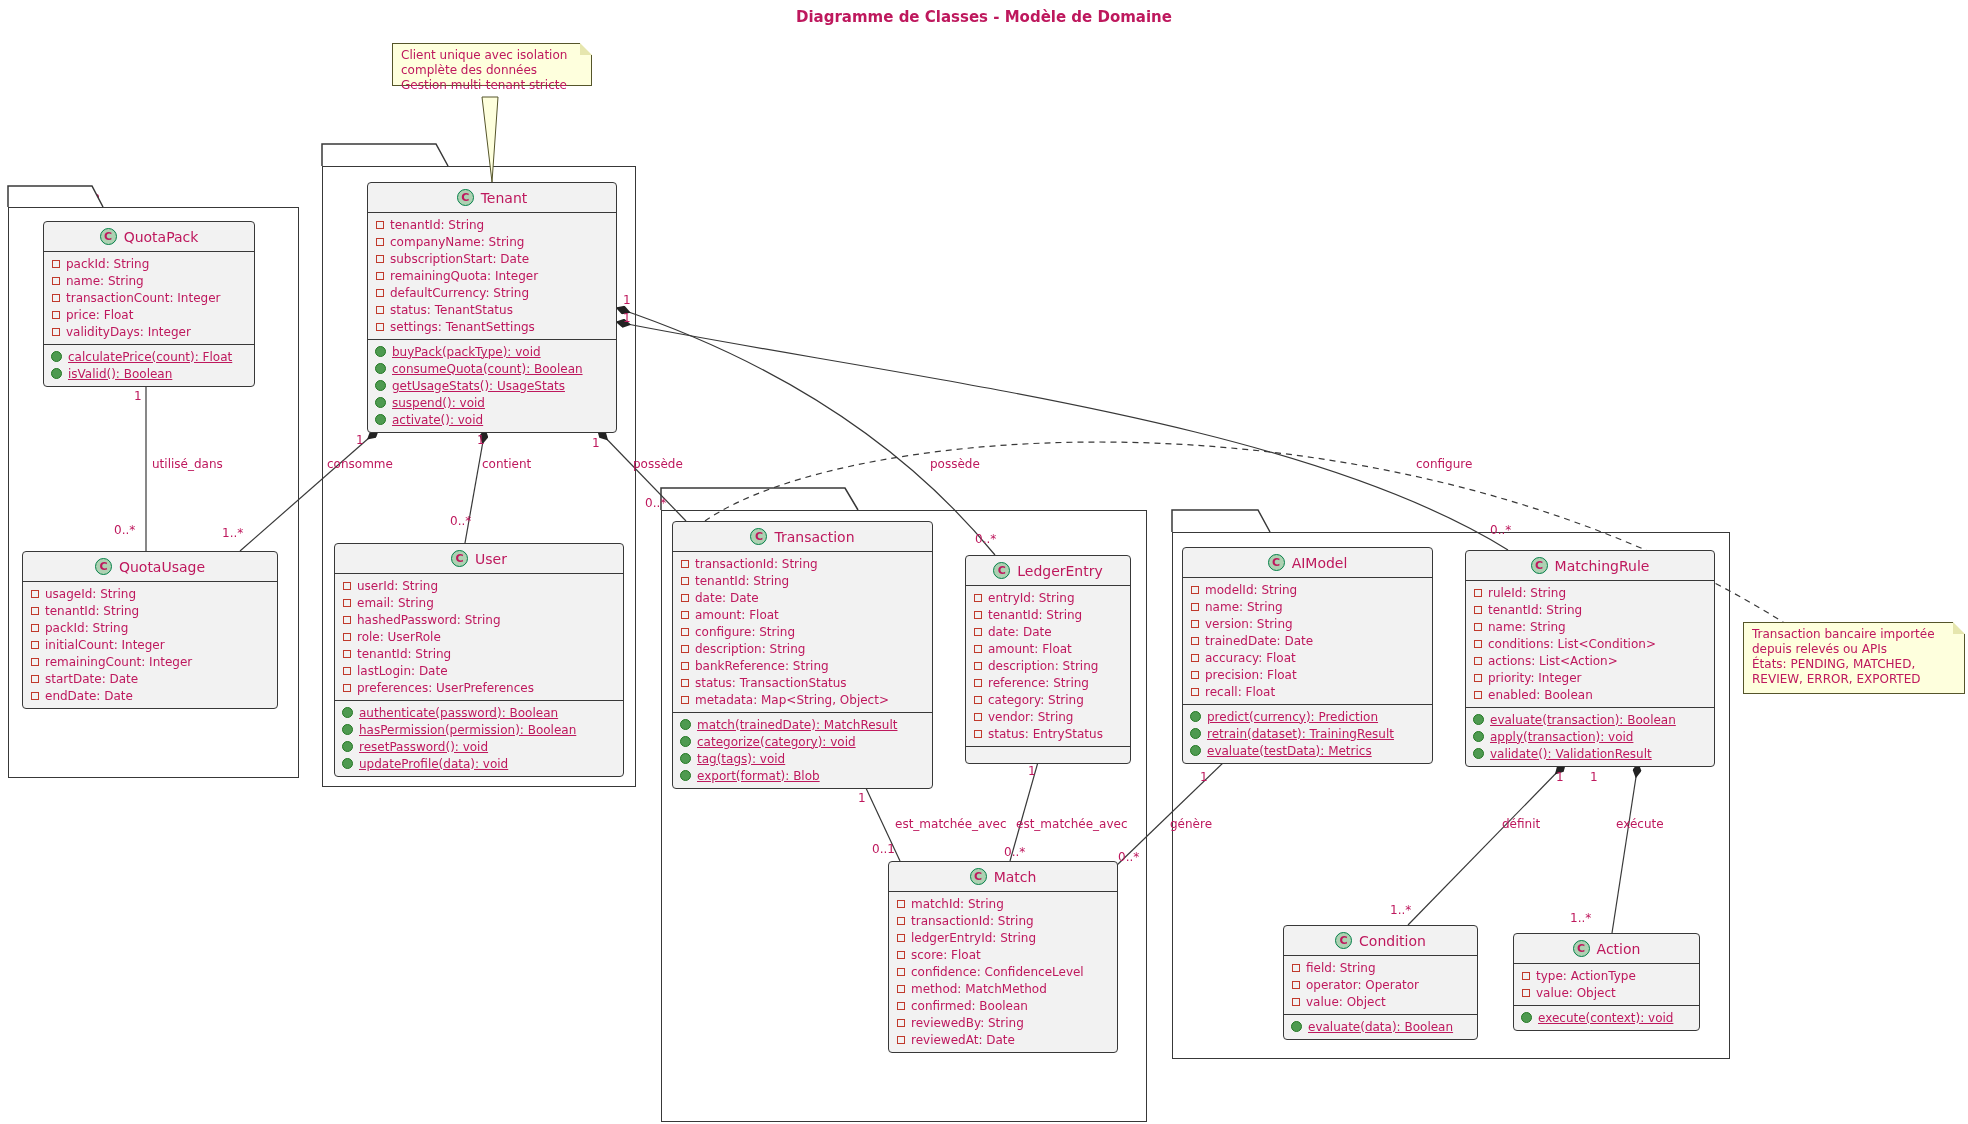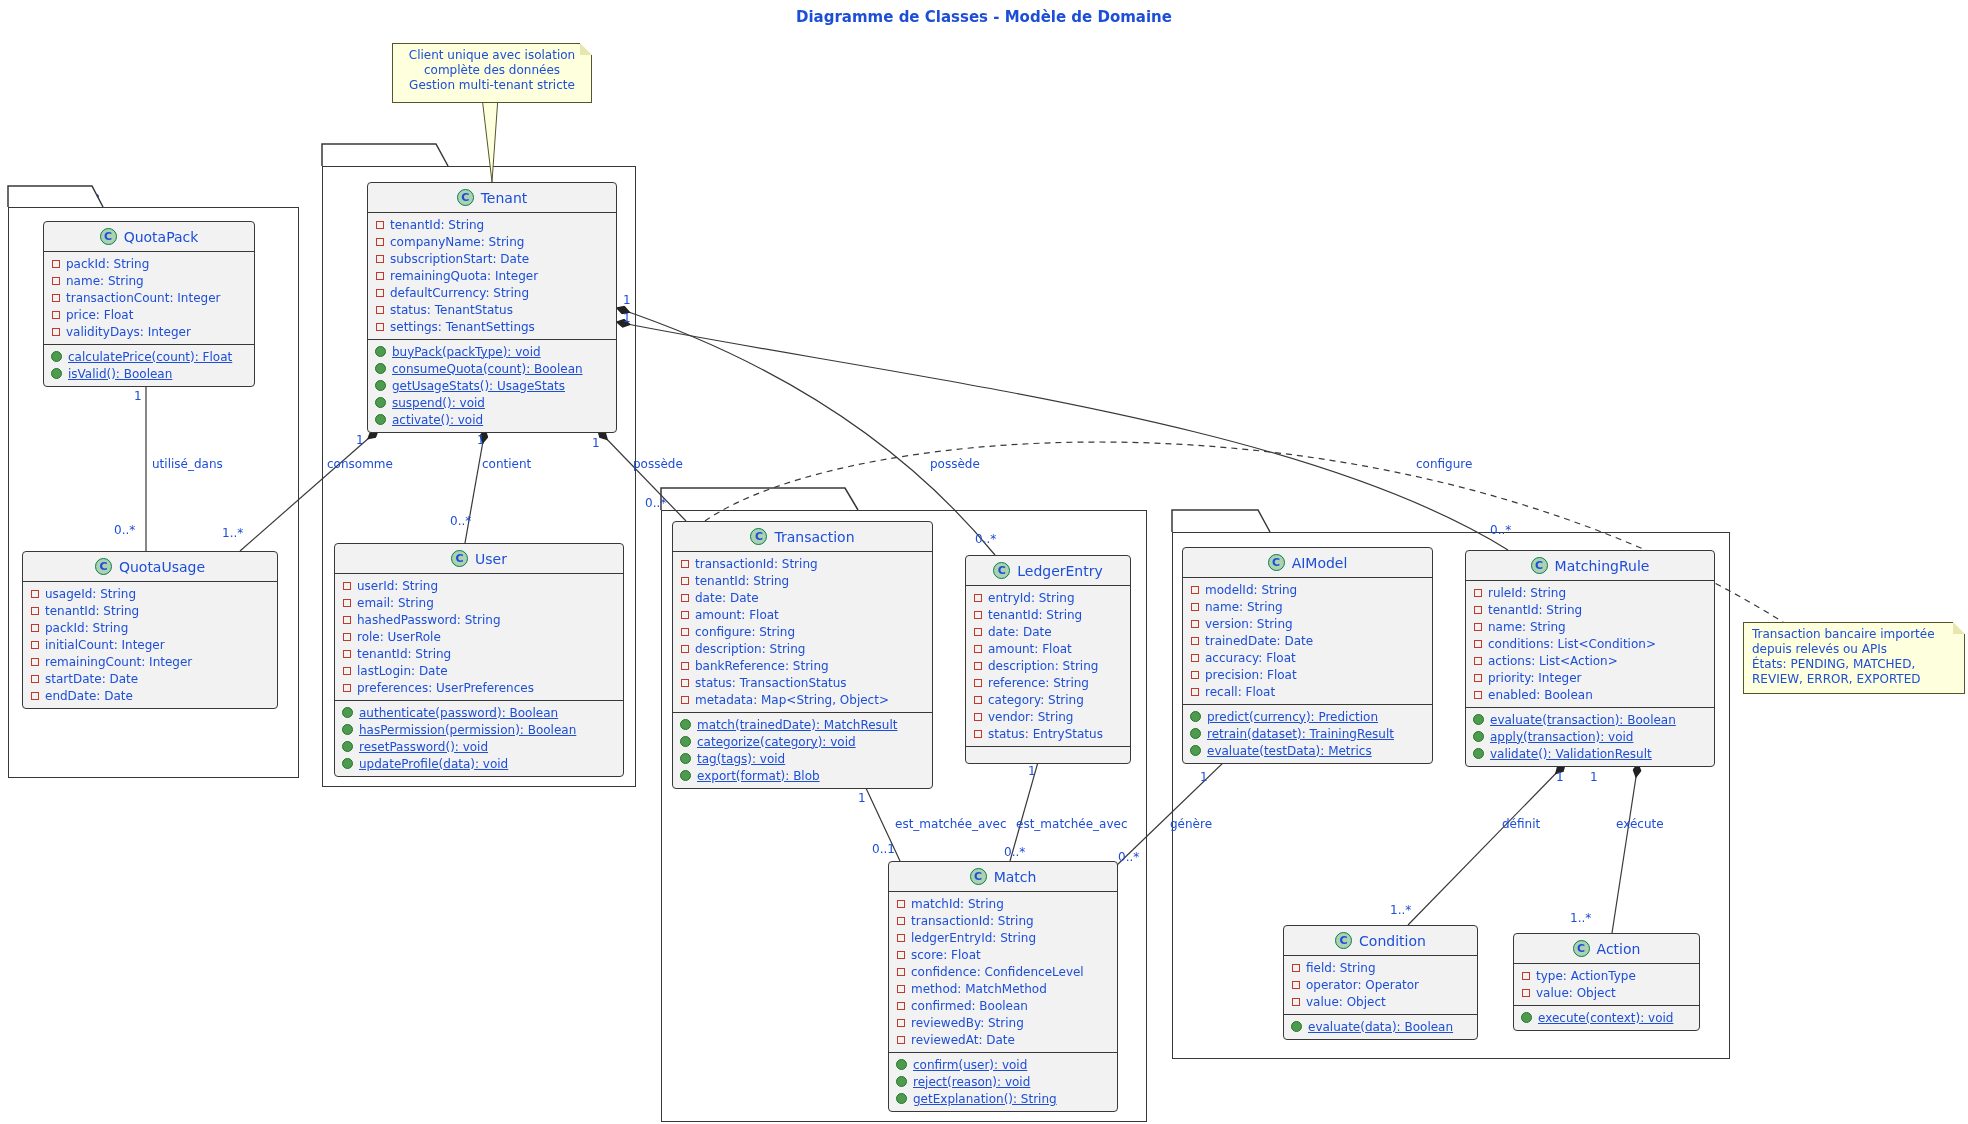--- a/index.html
+++ b/index.html
@@ -1,18 +1,18 @@
 <!DOCTYPE html>
 <html><head>
 <meta charset="utf-8">
 <style>
   html,body{margin:0;padding:0;background:#fff;}
   #canvas{
     position:relative;width:1968px;height:1124px;overflow:hidden;
-    font-family:"DejaVu Sans","Liberation Sans",sans-serif;color:#1d4ed8;background:#fff;
+    font-family:"DejaVu Sans","Liberation Sans",sans-serif;color:#be185d;background:#fff;
   }
   .diagram-title{
     position:absolute;left:0;top:8px;width:100%;text-align:center;
     font-size:15px;font-weight:bold;
   }
   
   .pkg-body{position:absolute;background:#fff;border:1.5px solid #383838;box-sizing:border-box;}
   .pkg-name{position:absolute;font-size:13px;font-weight:bold;white-space:nowrap;}
   
   .uml-class{
@@ -434,34 +434,20 @@
         </div>
         <div class="member-row">
           <span class="icon-attr"></span>
           <span class="member-text">reviewedBy: String</span>
         </div>
         <div class="member-row">
           <span class="icon-attr"></span>
           <span class="member-text">reviewedAt: Date</span>
         </div>
       </div>
-    <div class="sec methods">
-        <div class="member-row">
-          <span class="icon-method"></span>
-          <span class="member-text">confirm(user): void</span>
-        </div>
-        <div class="member-row">
-          <span class="icon-method"></span>
-          <span class="member-text">reject(reason): void</span>
-        </div>
-        <div class="member-row">
-          <span class="icon-method"></span>
-          <span class="member-text">getExplanation(): String</span>
-        </div>
-      </div>
   </div>
 
   <div class="uml-class" style="left:1182px;top:547px;width:251px;">
     <div class="class-header">
       <span class="c-circle">C</span>
       <span class="class-name">AIModel</span>
     </div>
     <div class="sec attrs">
         <div class="member-row">
           <span class="icon-attr"></span>
@@ -602,21 +588,21 @@
         </div>
       </div>
     <div class="sec methods">
         <div class="member-row">
           <span class="icon-method"></span>
           <span class="member-text">execute(context): void</span>
         </div>
       </div>
   </div>
 
-  <div class="uml-note" style="left:392px;top:43px;width:200px;height:60px;text-align:center;">Client unique avec isolation
+  <div class="uml-note" style="left:392px;top:43px;width:200px;height:43px;">Client unique avec isolation
 complète des données
 Gestion multi-tenant stricte</div>
   <div class="uml-note" style="left:1743px;top:622px;width:222px;height:72px;">Transaction bancaire importée
 depuis relevés ou APIs
 États: PENDING, MATCHED,
 REVIEW, ERROR, EXPORTED</div>
 
   <span class="edge-label" style="left:152px;top:457px;">utilisé_dans</span>
   <span class="mult" style="left:134px;top:389px;">1</span>
   <span class="mult" style="left:114px;top:523px;">0..*</span>

